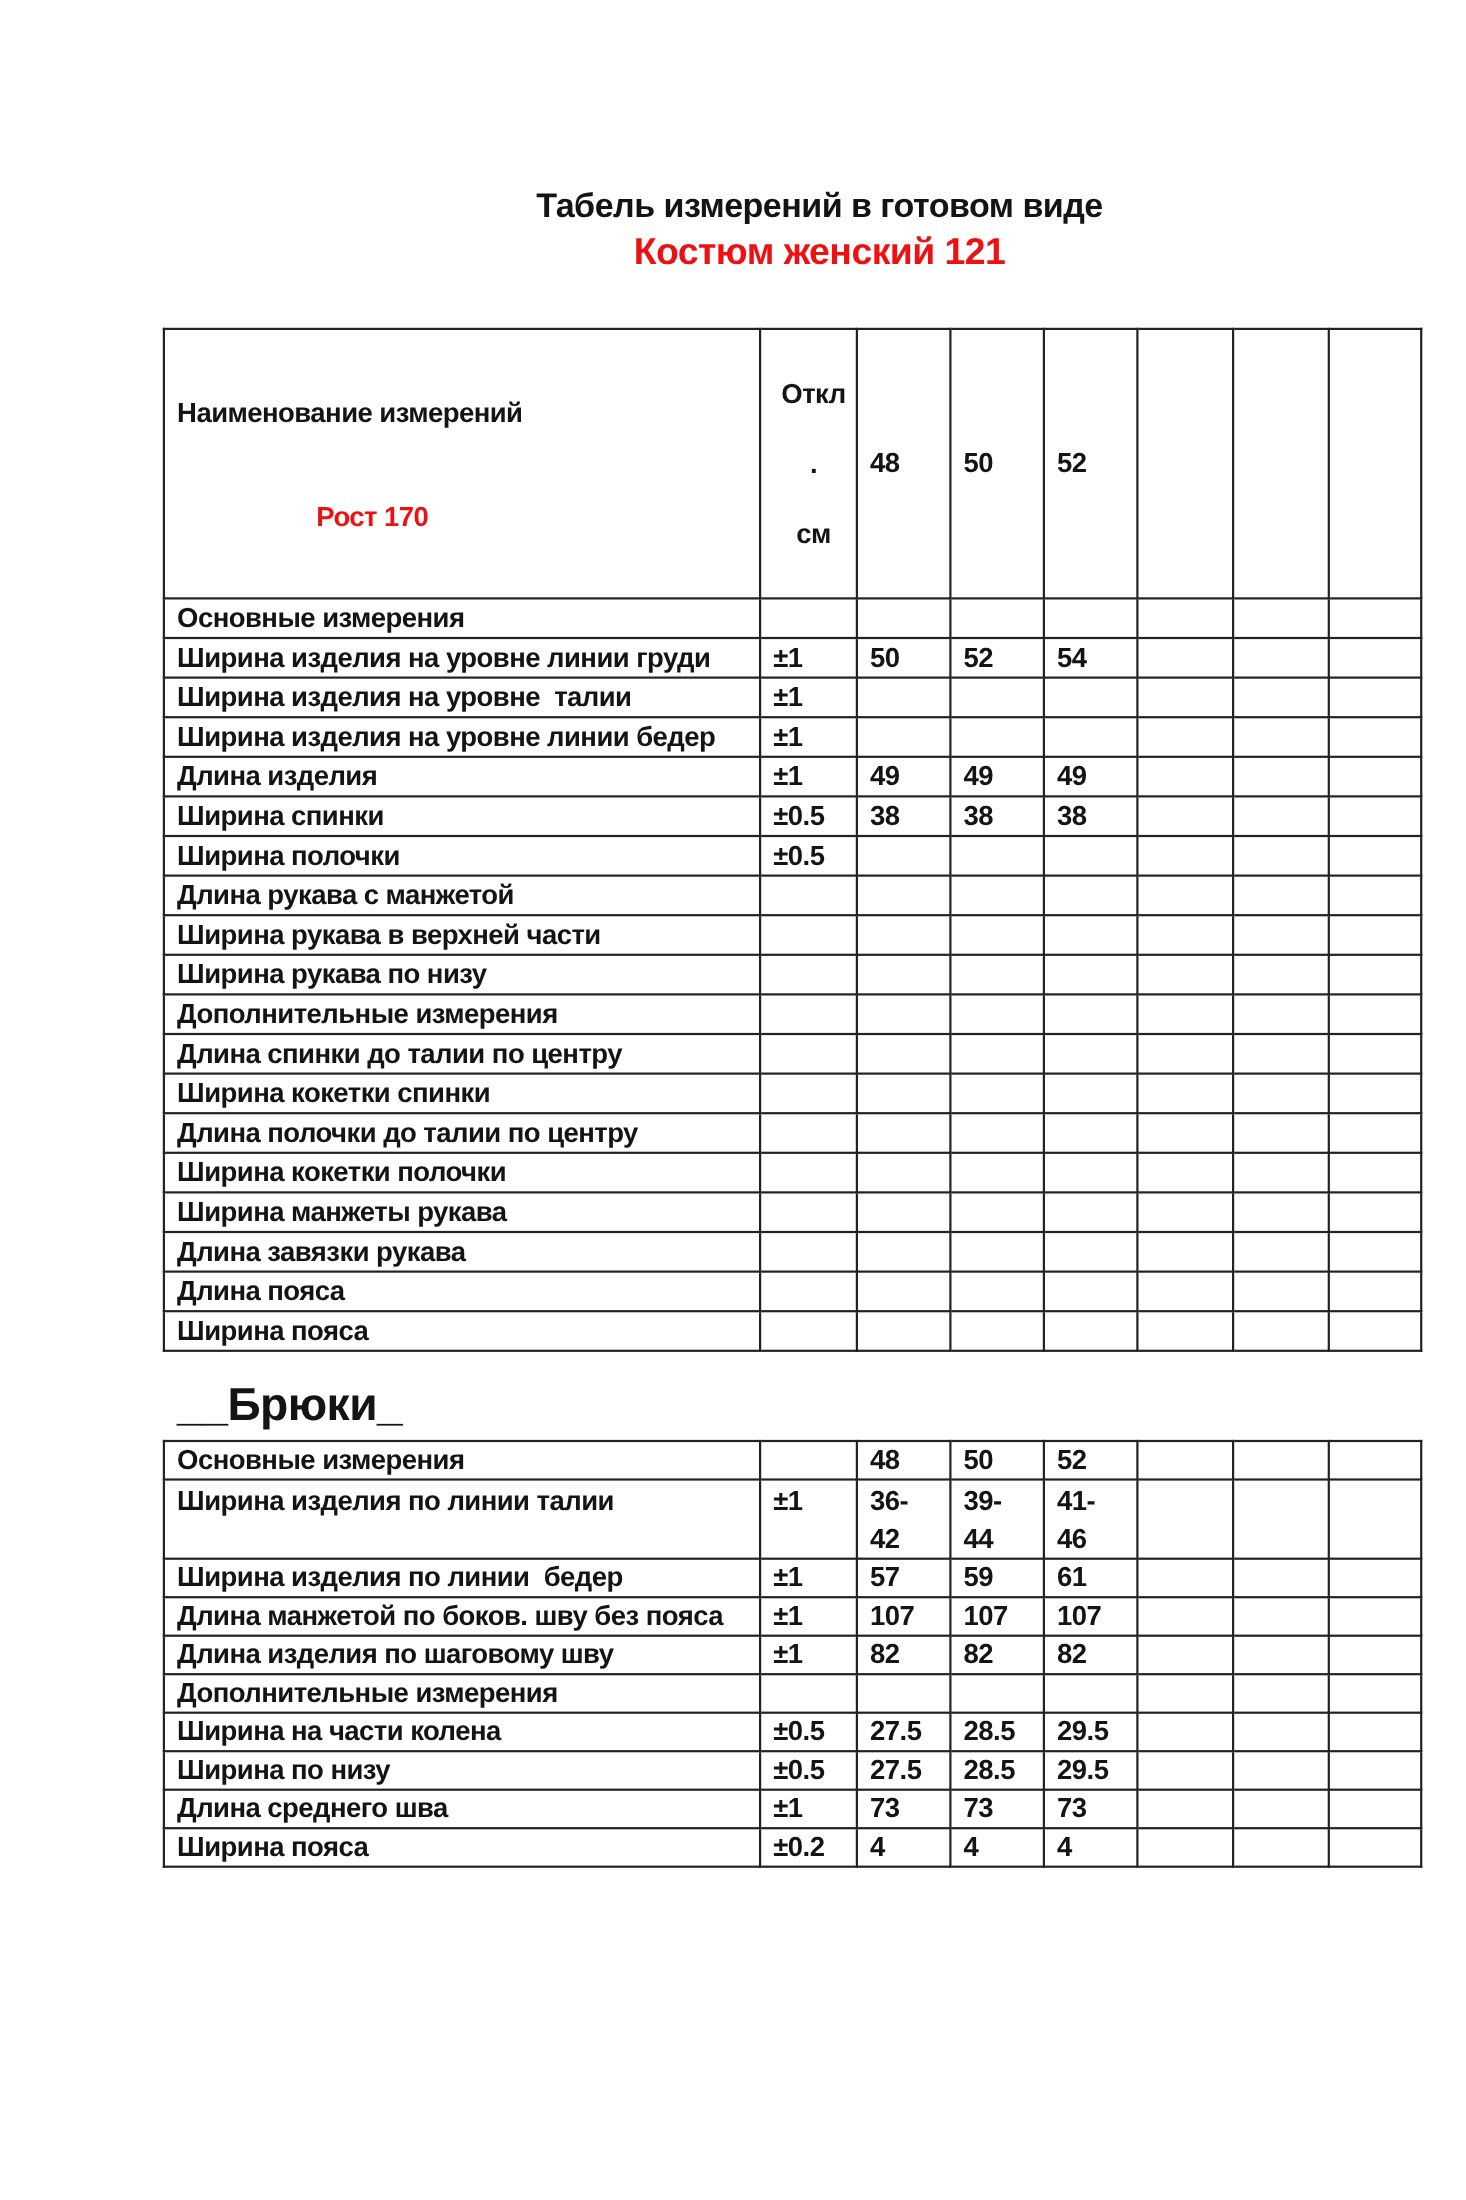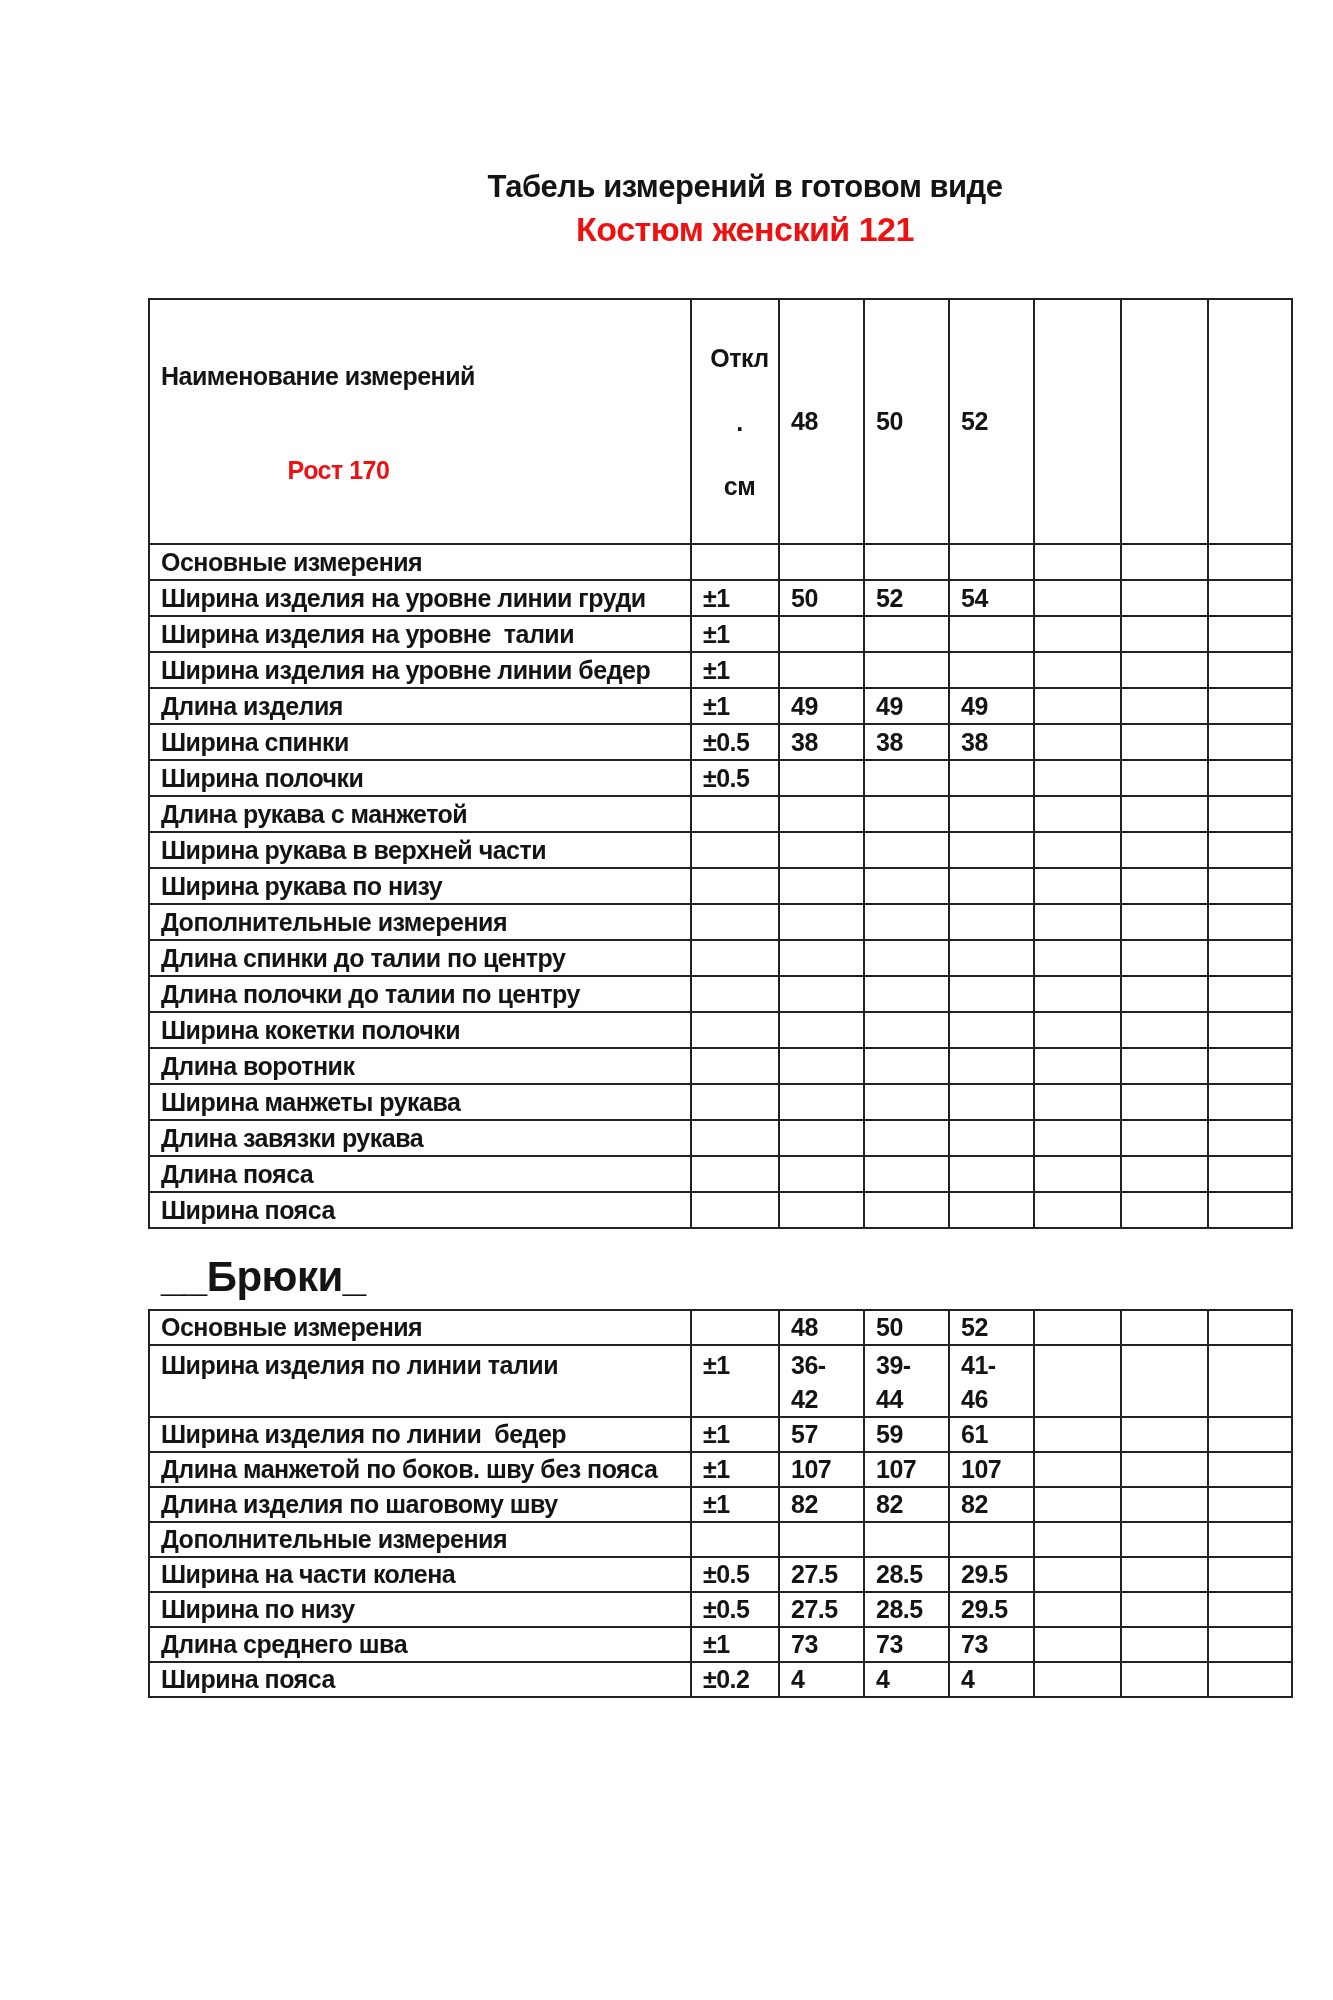--- a/index.html
+++ b/index.html
@@ -265,41 +265,41 @@
           <td class="c-name">Длина спинки до талии по центру</td>
           <td class="c-tol"></td>
           <td class="c-val"></td>
           <td class="c-val"></td>
           <td class="c-val"></td>
           <td class="c-val"></td>
           <td class="c-val"></td>
           <td class="c-val"></td>
         </tr>
         <tr>
+          <td class="c-name">Ширина кокетки спинки</td>
+          <td class="c-tol"></td>
+          <td class="c-val"></td>
+          <td class="c-val"></td>
+          <td class="c-val"></td>
+          <td class="c-val"></td>
+          <td class="c-val"></td>
+          <td class="c-val"></td>
+        </tr>
+        <tr>
           <td class="c-name">Длина полочки до талии по центру</td>
           <td class="c-tol"></td>
           <td class="c-val"></td>
           <td class="c-val"></td>
           <td class="c-val"></td>
           <td class="c-val"></td>
           <td class="c-val"></td>
           <td class="c-val"></td>
         </tr>
         <tr>
           <td class="c-name">Ширина кокетки полочки</td>
-          <td class="c-tol"></td>
-          <td class="c-val"></td>
-          <td class="c-val"></td>
-          <td class="c-val"></td>
-          <td class="c-val"></td>
-          <td class="c-val"></td>
-          <td class="c-val"></td>
-        </tr>
-        <tr>
-          <td class="c-name">Длина воротник</td>
           <td class="c-tol"></td>
           <td class="c-val"></td>
           <td class="c-val"></td>
           <td class="c-val"></td>
           <td class="c-val"></td>
           <td class="c-val"></td>
           <td class="c-val"></td>
         </tr>
         <tr>
           <td class="c-name">Ширина манжеты рукава</td>

